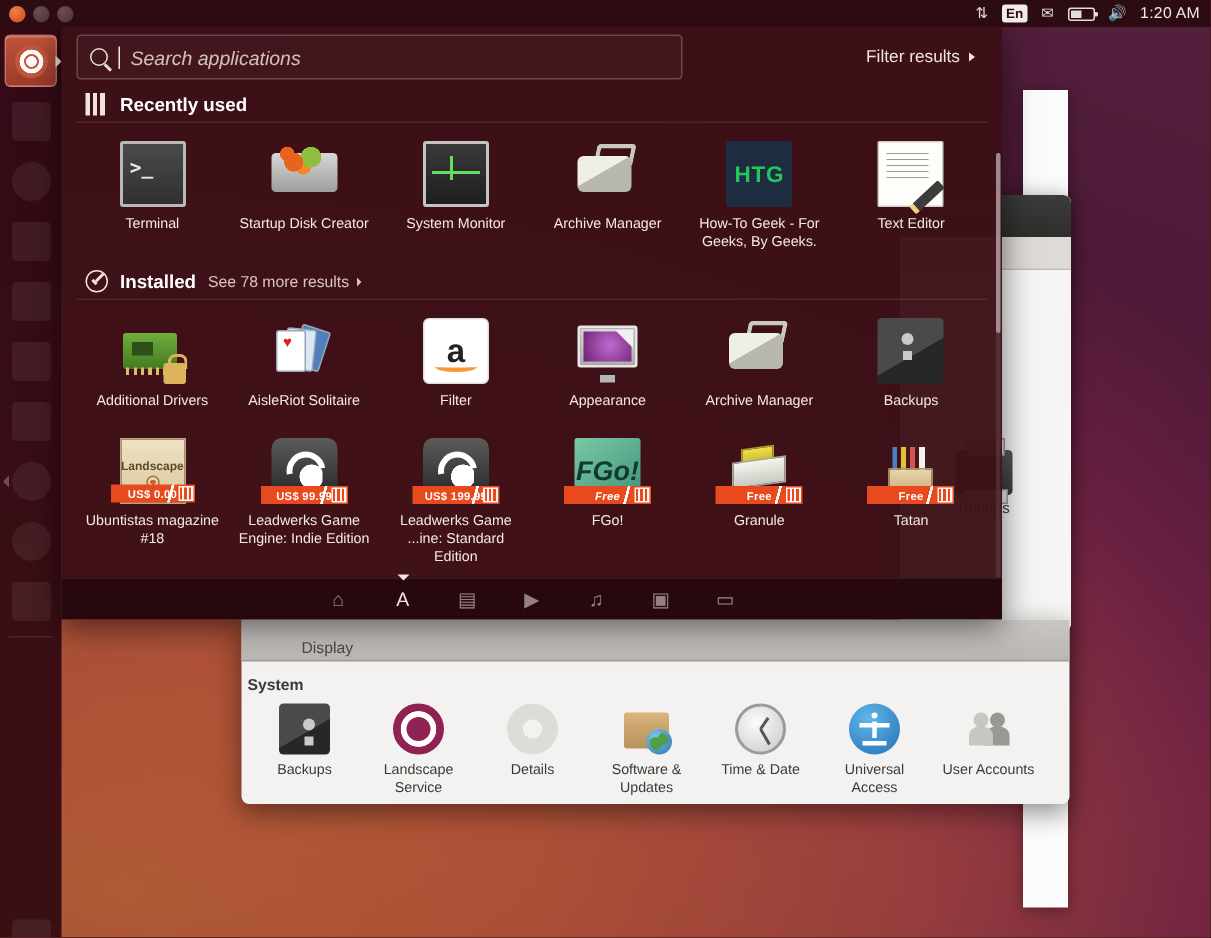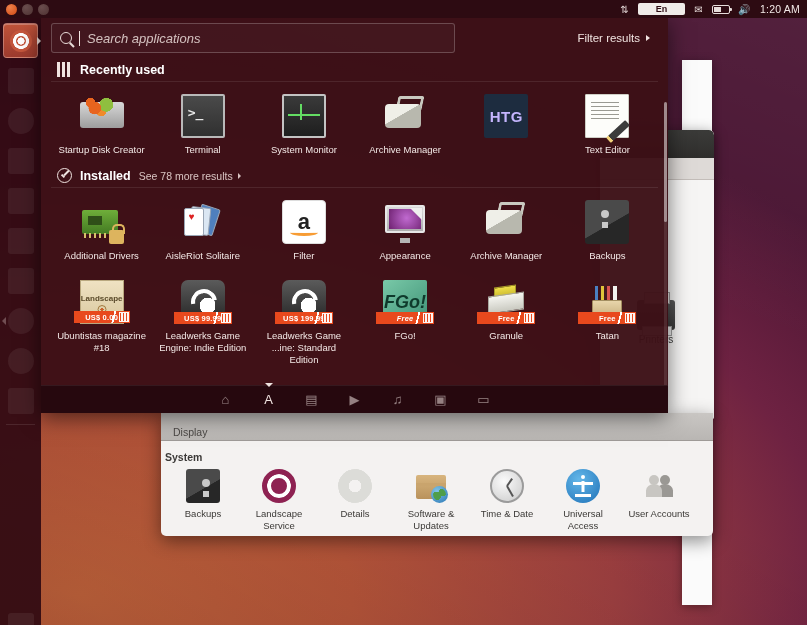--- a/index.html
+++ b/index.html
@@ -87,21 +87,21 @@
   .wc.close { background: radial-gradient(circle at 35% 30%, #f0804a, #d04a14); }
   .wc.min   { background: radial-gradient(circle at 35% 30%, #6a4d4d, #4e3232); }
   .wc.max   { background: radial-gradient(circle at 35% 30%, #6a4d4d, #4e3232); }
   .panel-right {
     margin-left: auto; display: flex; align-items: center;
     gap: 9px; padding-right: 7px; color: #f2e8e6; font-size: 10px;
   }
   .pi { display:flex; align-items:center; justify-content:center; opacity:.92; }
   .kbd-indicator {
     background:#f0ece9; color:#2d0b12; font-size:9px; font-weight:bold;
-    padding: 0px 18px; border-radius:2px; line-height:12px;
+    padding: 0px 3px; border-radius:2px; line-height:12px;
   }
   .battery {
     width:18px; height:9px; border:1.5px solid #e6dcda; border-radius:2px;
     position:relative;
   }
   .battery::after {
     content:""; position:absolute; right:-3.5px; top:2px;
     width:2px; height:3px; background:#e6dcda; border-radius:0 1px 1px 0;
   }
   .battery i { position:absolute; left:1px; top:1px; bottom:1px; width:7px; background:#e6dcda; }
@@ -285,21 +285,21 @@
     background: #f4f2f1;
     border-radius: 0 0 5px 5px;
     box-shadow: 0 5px 18px rgba(0,0,0,0.45);
     z-index: 40;
     overflow: hidden;
   }
   #sysset-toolbar {
     height: 28px; background: linear-gradient(#c9c6c3, #b9b6b3);
     border-bottom: 1px solid #9e9a97;
     display:flex; align-items:flex-end;
-    padding-left: 12px;
+    padding-left: 40px;
   }
   #sysset-toolbar .crumb { font-size: 10.5px; color: #4b4845; padding-bottom: 2px; }
   #sysset-group { padding: 10px 16px 6px 4px; }
   .group-title { font-size: 10.5px; color: #3c3a38; font-weight: bold; margin-bottom: 4px; }
   .ss-row { display: grid; grid-template-columns: repeat(7, 1fr); }
   .ss-cell { display:flex; flex-direction: column; align-items:center; padding: 2px 2px; }
   .ss-ico { width: 34px; height: 34px; position: relative; margin-bottom: 5px; }
   .ss-label { font-size: 9.5px; color: #3b3936; text-align:center; line-height: 11.5px; }
 
   
@@ -340,21 +340,21 @@
     border-radius: 4px; top:10px; height: 24px; position:absolute; left: 2px; right: 6px;
   }
   .archive-handle {
     position:absolute; left: 14px; top: 2px; width: 26px; height: 14px;
     border: 3px solid #c9c9c0; border-bottom: none; border-radius: 3px 3px 0 0;
     transform: skewX(-12deg);
   }
   .htg-ico {
     background: #1d2c3f; border-radius: 2px;
     display:flex; align-items:center; justify-content:center;
-    color:#c4b5fd; font-weight:bold; font-size: 15px; letter-spacing: .5px;
+    color:#22c55e; font-weight:bold; font-size: 15px; letter-spacing: .5px;
   }
   .texted-ico {
     background: #fdfdfa; border: 1px solid #cfcfc6; border-radius: 1px;
   }
   .texted-ico .lines {
     position:absolute; left:5px; right:9px; top:7px; height:20px;
     background: repeating-linear-gradient(#9a9a92 0 1px, transparent 1px 4px);
   }
   .texted-ico .pencil {
     position:absolute; right:-3px; bottom:2px; width: 26px; height: 7px;
@@ -677,46 +677,47 @@
   </div>
 
   <div id="dash-body">
 
     <div class="cat-header">
       <span class="cat-icon recently-icon"></span>
       <span class="cat-title">Recently used</span>
     </div>
     <div class="icon-row">
       <div class="app-cell">
+        <div class="app-ico terminal-ico"></div>
+        <div class="app-name">Terminal</div>
+      </div>
+      <div class="app-cell">
         <div class="app-ico">
           <span class="disk-ico"></span>
             <span class="disk-burst"></span>
         </div>
         <div class="app-name">Startup Disk Creator</div>
       </div>
       <div class="app-cell">
-        <div class="app-ico terminal-ico"></div>
-        <div class="app-name">Terminal</div>
-      </div>
-      <div class="app-cell">
         <div class="app-ico monitor-ico">
           <span class="wave"></span>
             <span class="spike"></span>
         </div>
         <div class="app-name">System Monitor</div>
       </div>
       <div class="app-cell">
         <div class="app-ico">
           <span class="archive-handle"></span>
             <span class="archive-ico"></span>
         </div>
         <div class="app-name">Archive Manager</div>
       </div>
       <div class="app-cell">
         <div class="app-ico htg-ico">HTG</div>
+        <div class="app-name">How-To Geek - For Geeks, By Geeks.</div>
       </div>
       <div class="app-cell">
         <div class="app-ico texted-ico">
           <span class="lines"></span>
             <span class="pencil"></span>
         </div>
         <div class="app-name">Text Editor</div>
       </div>
     </div>
 

